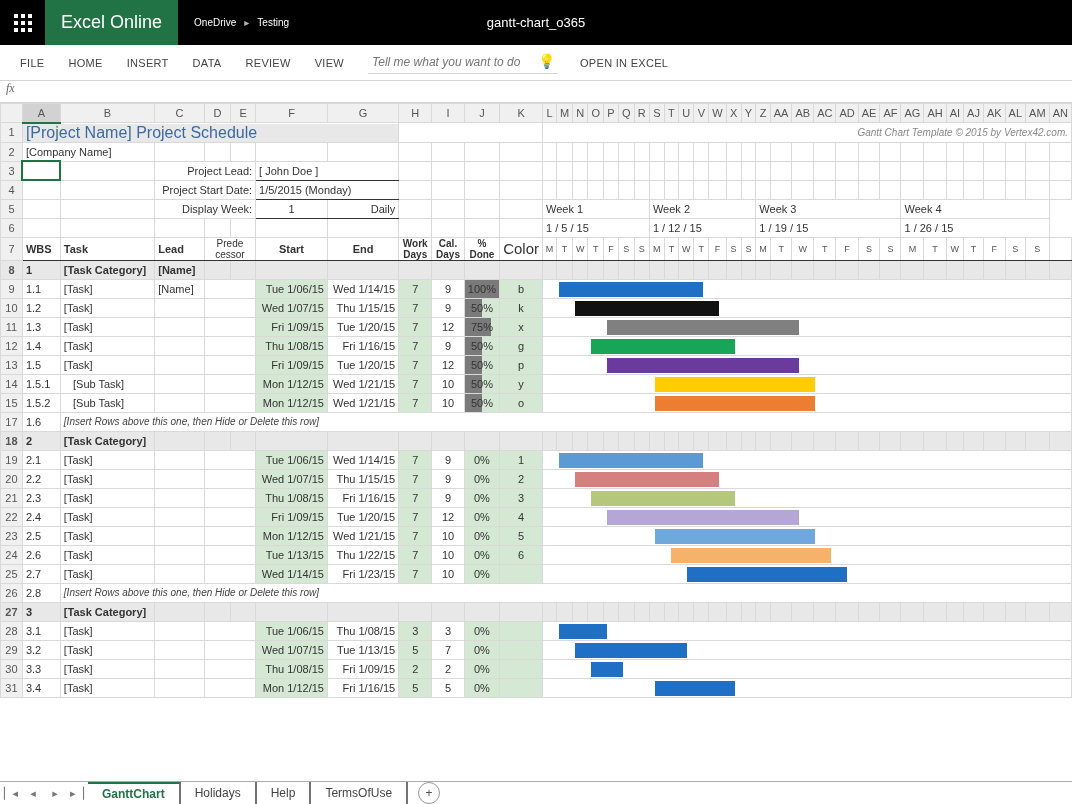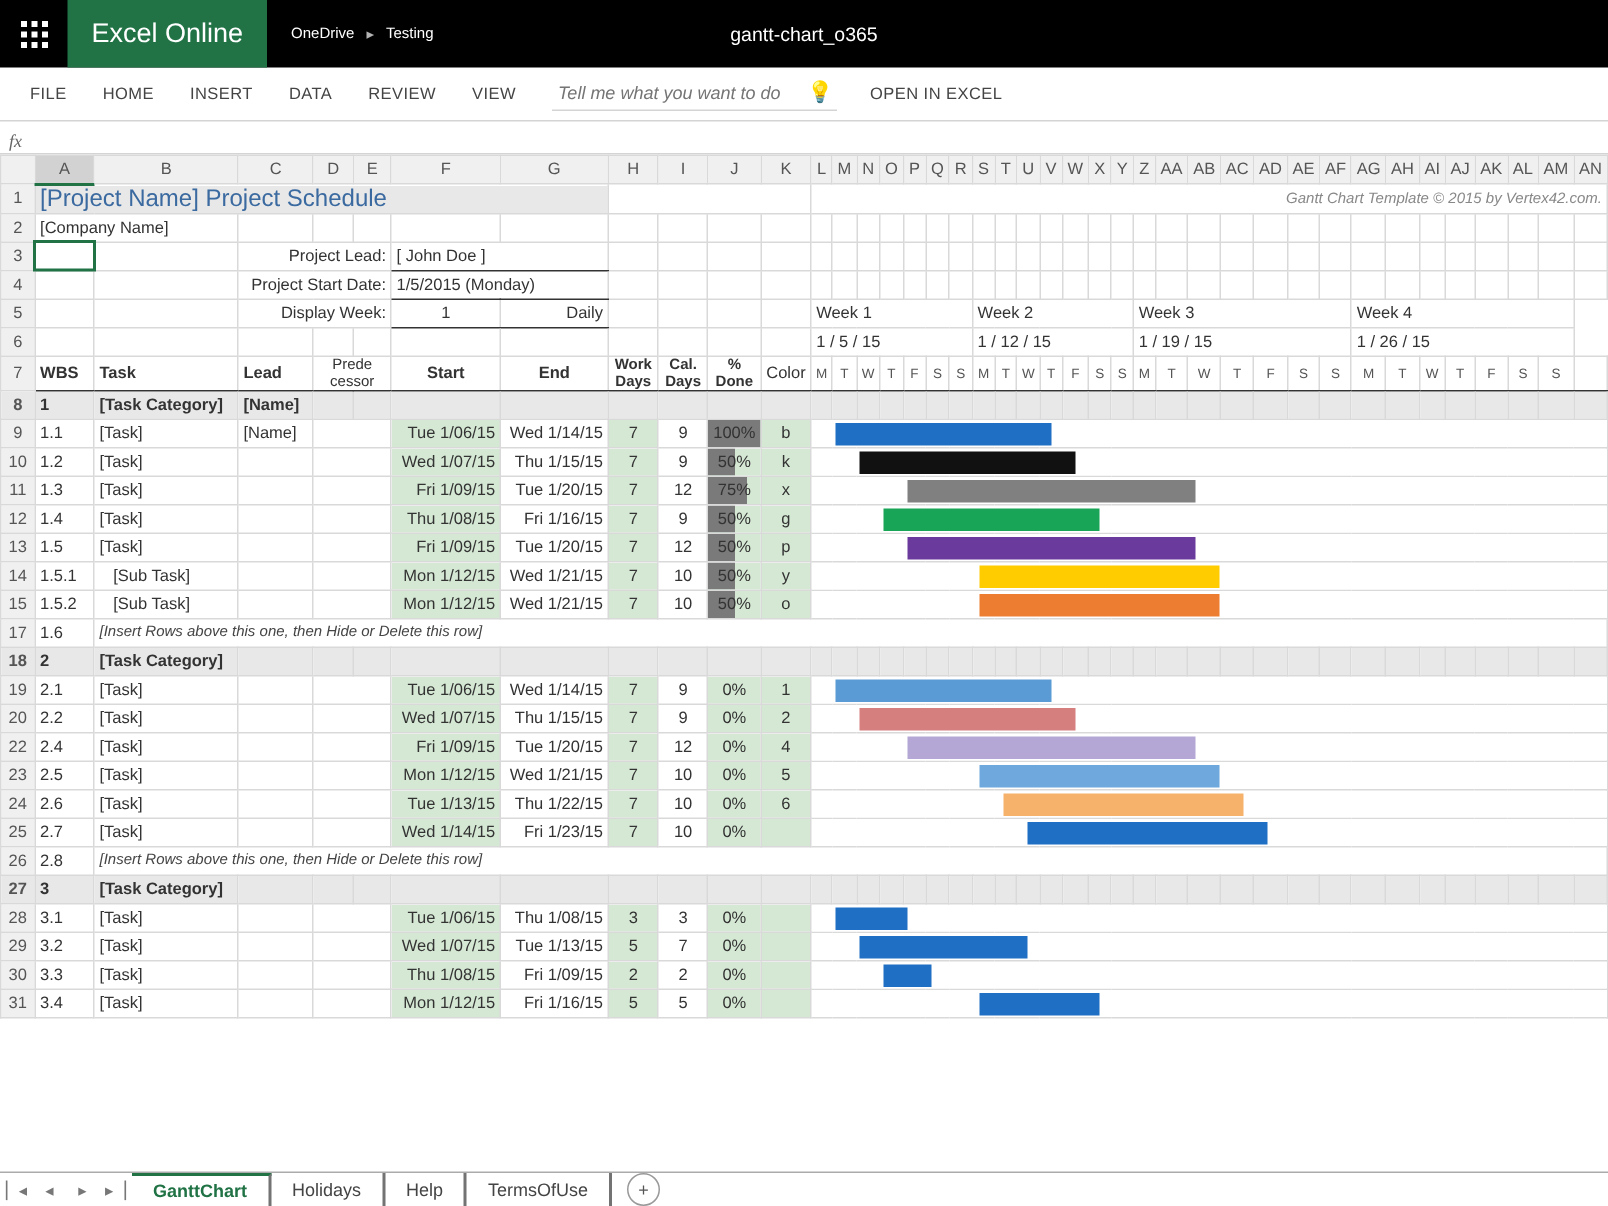--- a/index.html
+++ b/index.html
@@ -11,21 +11,21 @@
 .bc{padding:0 16px;display:flex;align-items:center;font-size:10px}
 .bc span{cursor:pointer}
 .bc .sep{margin:0 8px;opacity:.7}
 .fname{position:absolute;left:50%;transform:translateX(-50%);top:0;line-height:45px;color:#fff;font-size:13px}
 .ribbon{height:36px;border-bottom:1px solid #d4d4d4;display:flex;align-items:center;padding-left:8px;font-size:12px;color:#444}
 .ribbon .tab{padding:0 12px;height:36px;display:flex;align-items:center;cursor:pointer;text-transform:uppercase;letter-spacing:.3px;font-size:11px}
 .tellme{margin-left:12px;width:190px;position:relative}
 .tellme input{width:100%;border:none;border-bottom:1px solid #d4d4d4;padding:4px 22px 4px 4px;font-size:12px;color:#777;font-style:italic;outline:none}
 .bulb{position:absolute;right:2px;top:2px;color:#f2c811;font-size:14px}
 .oie{margin-left:22px;font-size:11px;letter-spacing:.3px;color:#444;cursor:pointer}
-.fbar{height:22px;border-bottom:1px solid #d4d4d4;display:flex;align-items:flex-end;padding:0 6px}
+.fbar{height:22px;border-bottom:1px solid #d4d4d4;display:flex;align-items:flex-start;padding:0 6px}
 .fbar .fx{font-style:italic;font-family:serif;font-size:12px;color:#666;margin-right:6px}
 .fbar input{flex:1;border:none;outline:none;font-size:12px}
 .grid{position:relative;overflow:auto;height:678px}
 table{border-collapse:collapse;table-layout:fixed}
 th,td{border:1px solid #d9d9d9;height:19px;padding:0 3px;font-size:11px;white-space:nowrap;overflow:hidden;background:#fff}
 th{background:#f0f0f0;color:#555;font-weight:normal;text-align:center;position:relative}
 th.sel{background:#d2d2d2;border-bottom:2px solid #217346}
 td.rowh{background:#f0f0f0;text-align:center;color:#555;width:28px}
 .activecell{outline:2px solid #217346;outline-offset:-1px}
 .title{font-size:16px;color:#3b6aa0;background:#e8e8e8}
@@ -366,21 +366,21 @@
             <div style="font-size:10px;font-weight:bold">Days</div>
           </td>
           <td class="under center">
             <div style="font-size:10px;font-weight:bold">Cal.</div>
             <div style="font-size:10px;font-weight:bold">Days</div>
           </td>
           <td class="under center">
             <div style="font-size:10px;font-weight:bold">%</div>
             <div style="font-size:10px;font-weight:bold">Done</div>
           </td>
-          <td class="under center" style="font-size:11px">Color</td>
+          <td class="under center" style="font-size:15px">Color</td>
           <td class="under daylet weekhdr">M</td>
           <td class="under daylet">T</td>
           <td class="under daylet">W</td>
           <td class="under daylet">T</td>
           <td class="under daylet">F</td>
           <td class="under daylet">S</td>
           <td class="under daylet">S</td>
           <td class="under daylet weekhdr">M</td>
           <td class="under daylet">T</td>
           <td class="under daylet">W</td>
@@ -633,20 +633,36 @@
           <td class="right">Thu 1/15/15</td>
           <td class="greenlite center">7</td>
           <td class="center">9</td>
           <td class="greenlite center">0%</td>
           <td class="greenlite center">2</td>
           <td colspan="29" class="barcell">
             <div class="bar" style="left:32px;width:144px;background:#d57f7f"></div>
           </td>
         </tr>
         <tr>
+          <td class="rowh ">21</td>
+          <td>2.3</td>
+          <td>[Task]</td>
+          <td></td>
+          <td colspan="2"></td>
+          <td class="greenlite right">Thu 1/08/15</td>
+          <td class="right">Fri 1/16/15</td>
+          <td class="greenlite center">7</td>
+          <td class="center">9</td>
+          <td class="greenlite center">0%</td>
+          <td class="greenlite center">3</td>
+          <td colspan="29" class="barcell">
+            <div class="bar" style="left:48px;width:144px;background:#b4c77a"></div>
+          </td>
+        </tr>
+        <tr>
           <td class="rowh ">22</td>
           <td>2.4</td>
           <td>[Task]</td>
           <td></td>
           <td colspan="2"></td>
           <td class="greenlite right">Fri 1/09/15</td>
           <td class="right">Tue 1/20/15</td>
           <td class="greenlite center">7</td>
           <td class="center">12</td>
           <td class="greenlite center">0%</td>

